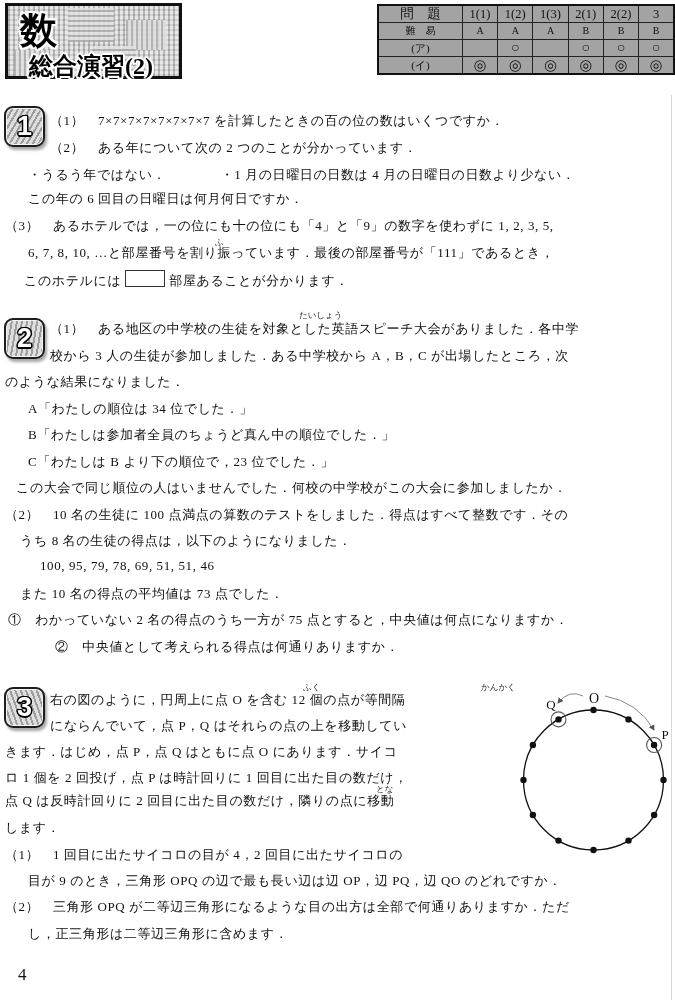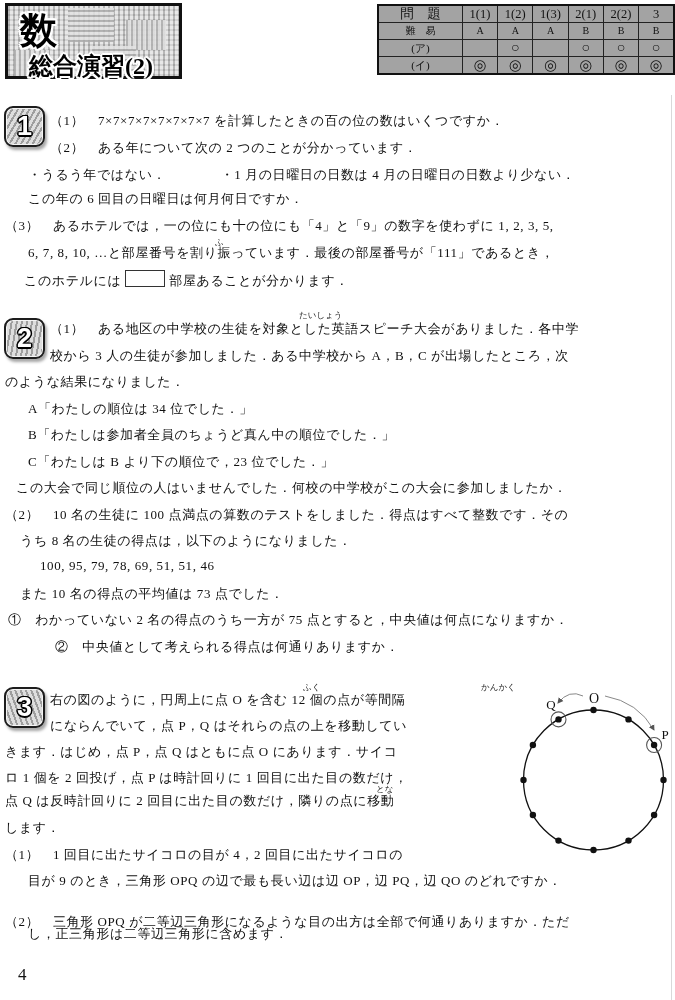--- a/index.html
+++ b/index.html
@@ -137,21 +137,21 @@
       <div class="tline" style="left: 8px; top: 638px; margin-left: 47px;">②　中央値として考えられる得点は何通りありますか．</div>
       <div class="numbadge" style="left: 4px; top: 687px; background-image: repeating-linear-gradient(70deg, rgb(158, 158, 158) 0px, rgb(158, 158, 158) 2px, rgb(222, 222, 222) 2px, rgb(222, 222, 222) 5px);">3</div>
       <div class="tline" style="left: 50px; top: 691px;">右の図のように，円周上に点 O を含む 12 個の点が等間隔</div>
       <div class="tline" style="left: 50px; top: 717px;">にならんでいて，点 P，Q はそれらの点の上を移動してい</div>
       <div class="tline" style="left: 5px; top: 743px;">きます．はじめ，点 P，点 Q はともに点 O にあります．サイコ</div>
       <div class="tline" style="left: 5px; top: 769px;">ロ 1 個を 2 回投げ，点 P は時計回りに 1 回目に出た目の数だけ，</div>
       <div class="tline" style="left: 5px; top: 792px;">点 Q は反時計回りに 2 回目に出た目の数だけ，隣りの点に移動</div>
       <div class="tline" style="left: 5px; top: 819px;">します．</div>
       <div class="tline" style="left: 5px; top: 846px;">（1）　1 回目に出たサイコロの目が 4，2 回目に出たサイコロの</div>
       <div class="tline" style="left: 28px; top: 872px;">目が 9 のとき，三角形 OPQ の辺で最も長い辺は辺 OP，辺 PQ，辺 QO のどれですか．</div>
-      <div class="tline" style="left: 5px; top: 898px; margin-top: 15px;">（2）　三角形 OPQ が二等辺三角形になるような目の出方は全部で何通りありますか．ただ</div>
+      <div class="tline" style="left: 5px; top: 898px;">（2）　三角形 OPQ が二等辺三角形になるような目の出方は全部で何通りありますか．ただ</div>
       <div class="tline" style="left: 28px; top: 925px;">し，正三角形は二等辺三角形に含めます．</div>
       <div class="ruby" style="left: 215px; top: 237px;">ふ</div>
       <div class="ruby" style="left: 271px; top: 310px; margin-left: 28px;">たいしょう</div>
       <div class="ruby" style="left: 303px; top: 682px;">ふく</div>
       <div class="ruby" style="left: 481px; top: 682px;">かんかく</div>
       <div class="ruby" style="left: 376px; top: 784px;">とな</div>
     </div>
 
   <svg width="170" height="185" viewBox="0 0 170 185" style="position:absolute;left:505px;top:683px;">
     <defs>

